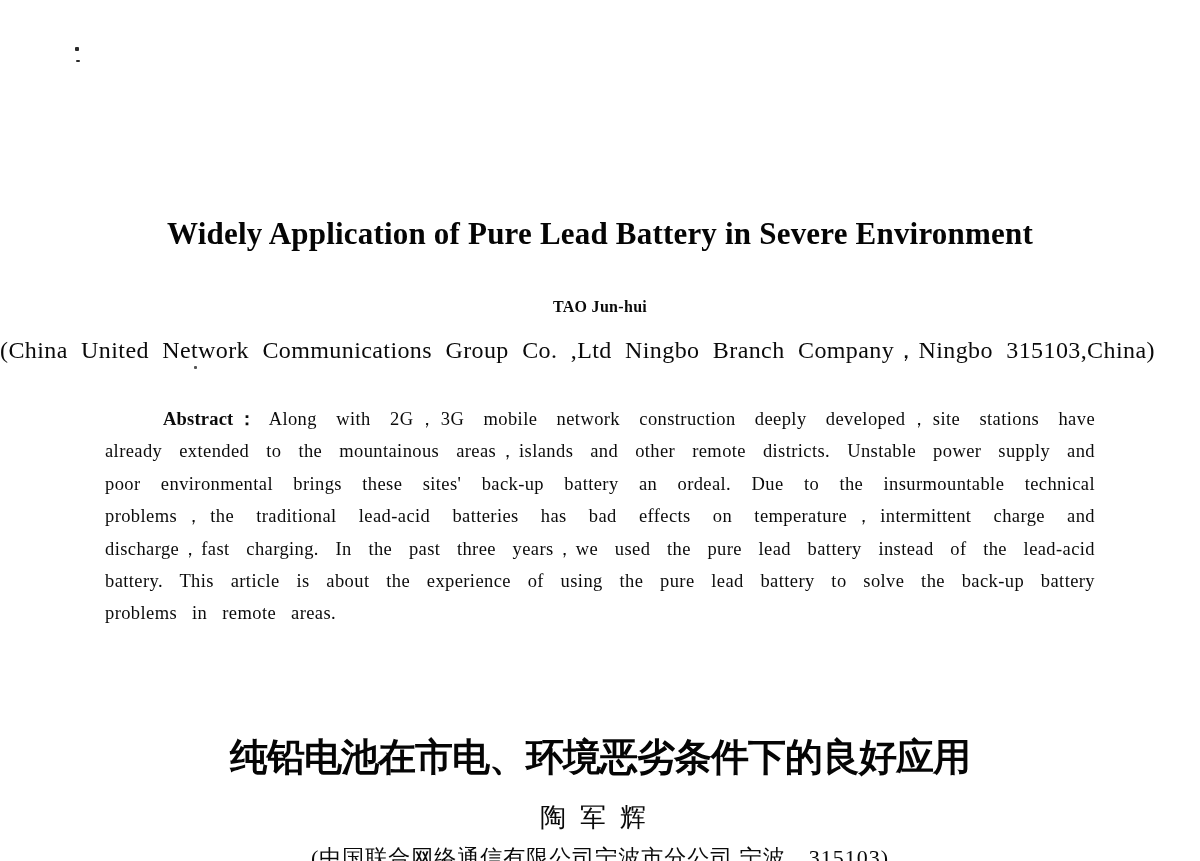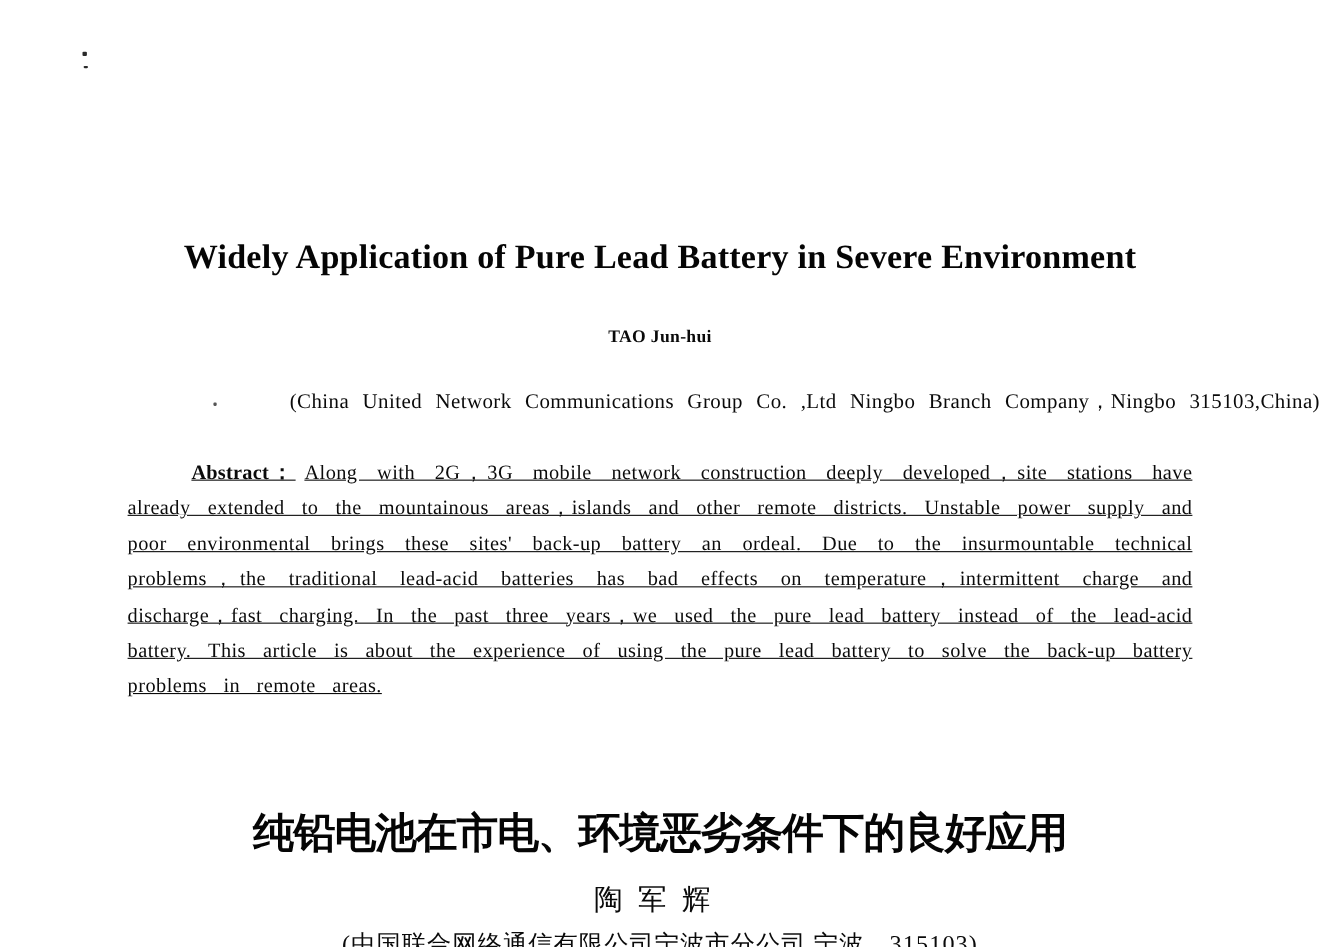--- a/index.html
+++ b/index.html
@@ -41,44 +41,43 @@
     top: 298px;
     text-align: center;
     font-weight: bold;
     font-size: 16px;
     letter-spacing: 0.3px;
   }
 
   .en-affiliation {
     position: absolute;
     left: 0; right: 0;
-    top: 352px;
-    text-align: right;
-    font-size: 19px;
+    top: 334px;
+    text-align: left;
+    font-size: 24px;
     letter-spacing: 0.4px;
     word-spacing: 7px;
     white-space: nowrap;
   }
 
   .abstract-block {
     position: absolute;
     left: 100px;
     right: 100px;
     top: 398px;
     font-size: 18.5px;
     line-height: 32.4px;
     text-align: justify;
     letter-spacing: 0.4px;
     word-spacing: 10px;
     color: #0b0b0b;
   }
   .abstract-block p {
-    margin: 16px;
+    margin: 5px;
     text-indent: 58px;
-    text-decoration: underline;
   }
   .abstract-block .lbl {
     font-weight: bold;
     padding-right: 8px;
     letter-spacing: 0.2px;
   }
 
   .cn-title {
     position: absolute;
     left: 0; right: 0;

